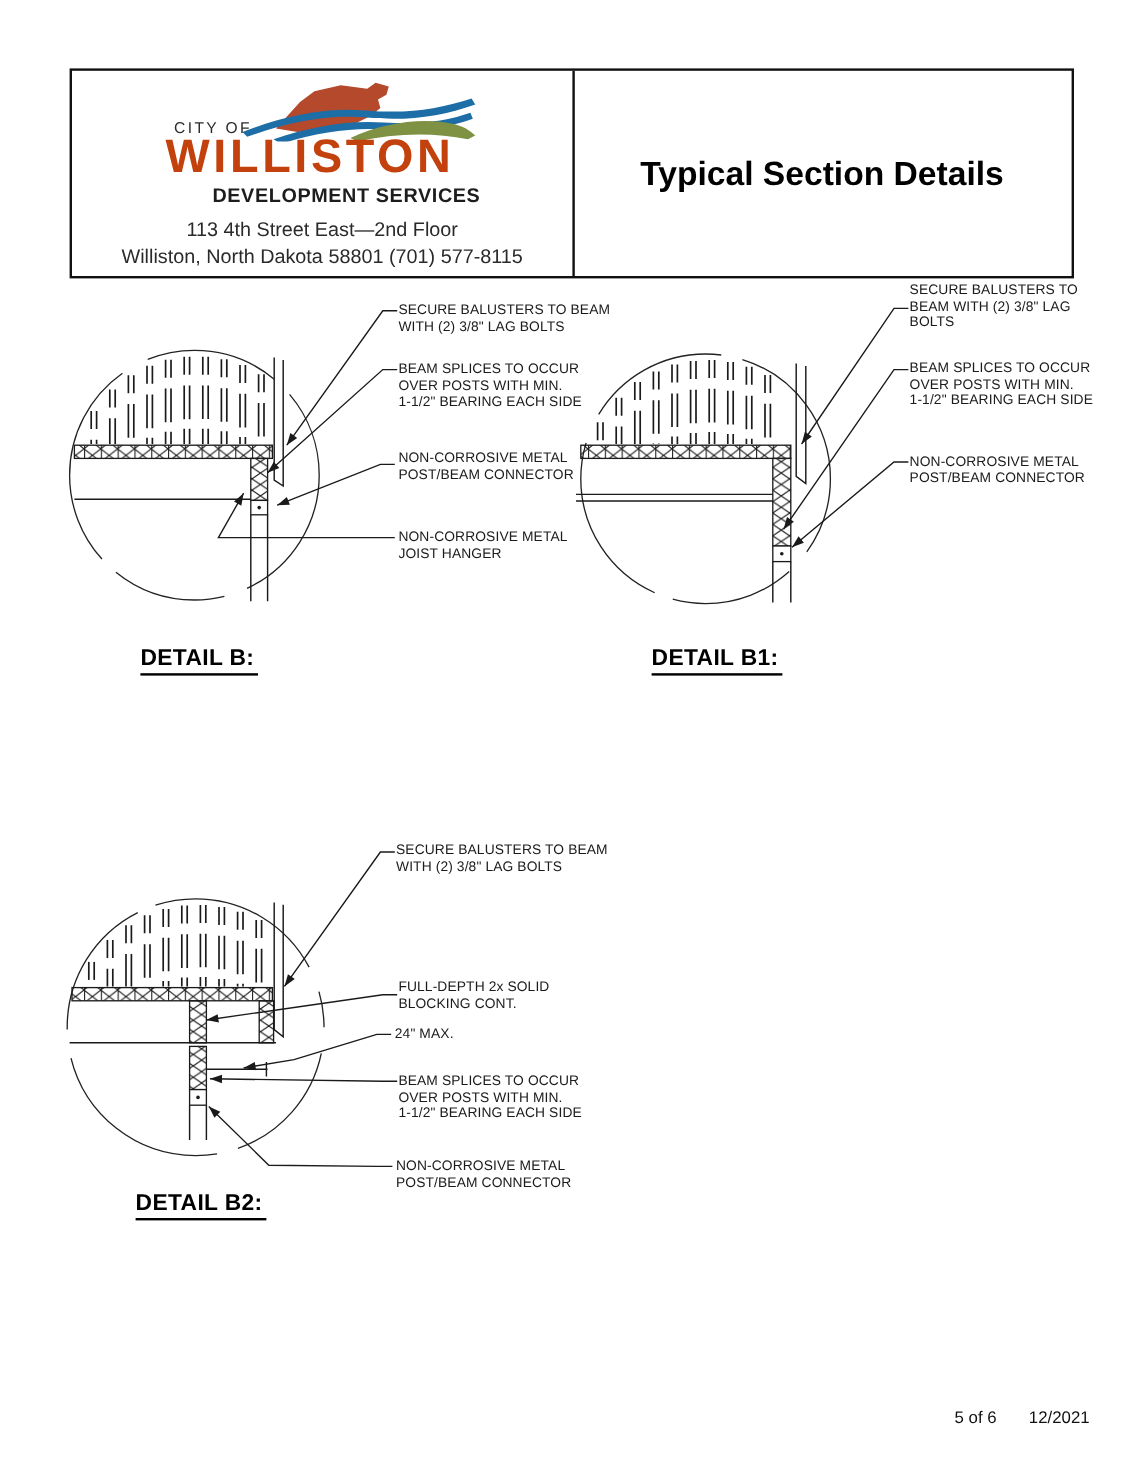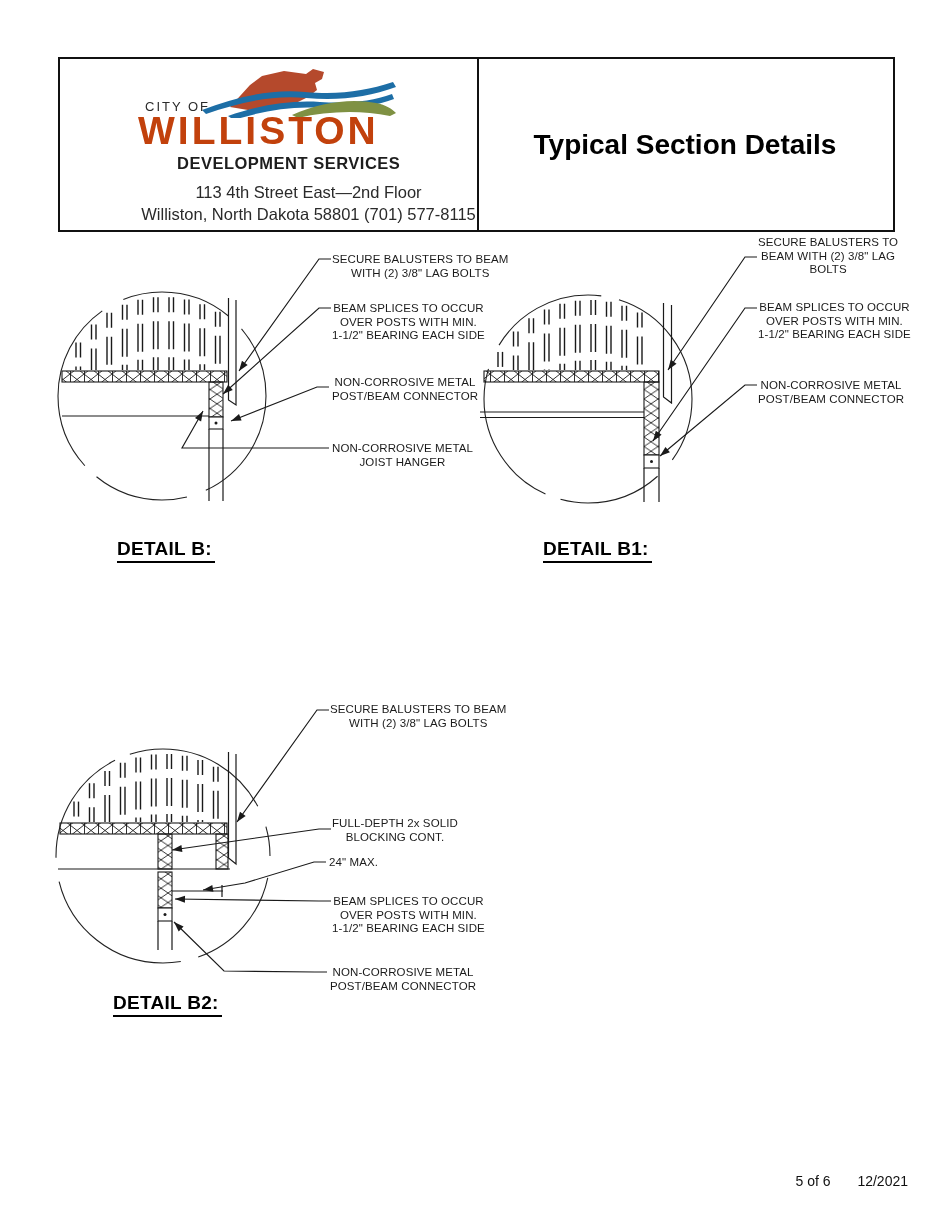--- a/index.html
+++ b/index.html
@@ -11,35 +11,35 @@
   .header-divider{position:absolute;left:417px;top:0;width:0;height:100%;
                   border-left:2px solid #111;}
   .logo-graphic{position:absolute;left:140px;top:4px;width:200px;height:55px;}
   .logo-cityof{position:absolute;left:85px;top:40px;font-size:13px;letter-spacing:2px;
                color:#2b2b2b;font-weight:500;}
   .logo-name{position:absolute;left:78px;top:50px;font-size:39px;font-weight:bold;
              letter-spacing:3px;color:#c2410c;}
   .logo-dept{position:absolute;left:117px;top:95px;font-size:16.5px;font-weight:bold;
              letter-spacing:0.5px;color:#1d1d1d;}
   .addr{position:absolute;left:0;top:122px;width:417px;text-align:center;
-        font-size:16.5px;line-height:22px;color:#2a2a2a;padding-left:40px;}
+        font-size:16.5px;line-height:22px;color:#2a2a2a;}
   .doc-title{position:absolute;left:417px;right:0;top:70px;text-align:center;
              font-size:28px;font-weight:bold;color:#000;}
   
   svg.drawing{position:absolute;left:0;top:0;pointer-events:none;}
   .bubble{fill:none;stroke:#222;stroke-width:1.1;}
   .structure{fill:none;stroke:#1a1a1a;stroke-width:1.2;}
   .hatchrect{stroke:#1a1a1a;stroke-width:1.1;}
   .sq{fill:#fff;stroke:#1a1a1a;stroke-width:1.1;}
   .dot{fill:#1a1a1a;stroke:none;}
   .leader{fill:none;stroke:#1a1a1a;stroke-width:1.15;}
   .bal line{stroke:#1a1a1a;stroke-width:1.4;}
   
   .anno{position:absolute;font-size:11.5px;line-height:13.6px;color:#1b1b1b;
-        white-space:pre-line;letter-spacing:0.1px;text-align:center;}
+        white-space:pre-line;letter-spacing:0.1px;}
   .caption{position:absolute;font-size:19px;font-weight:bold;color:#000;
            border-bottom:2.5px solid #000;padding:0 3px 1px 0;letter-spacing:0.3px;text-align:right;}
   .footer{position:absolute;right:42px;top:1173px;font-size:14px;color:#111;}
   .footer span{margin-left:23px;}
 </style>
 </head>
 <body>
 
 <div class="page">
 

